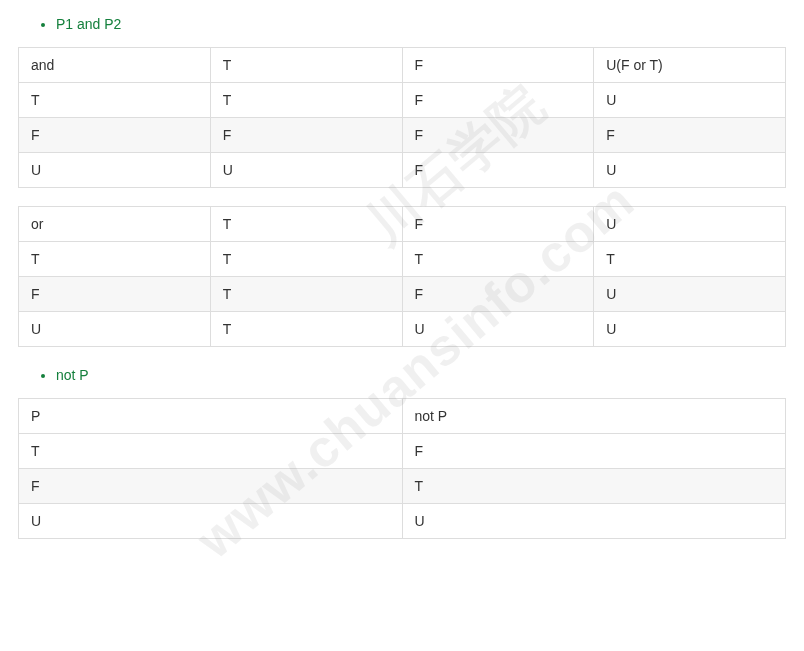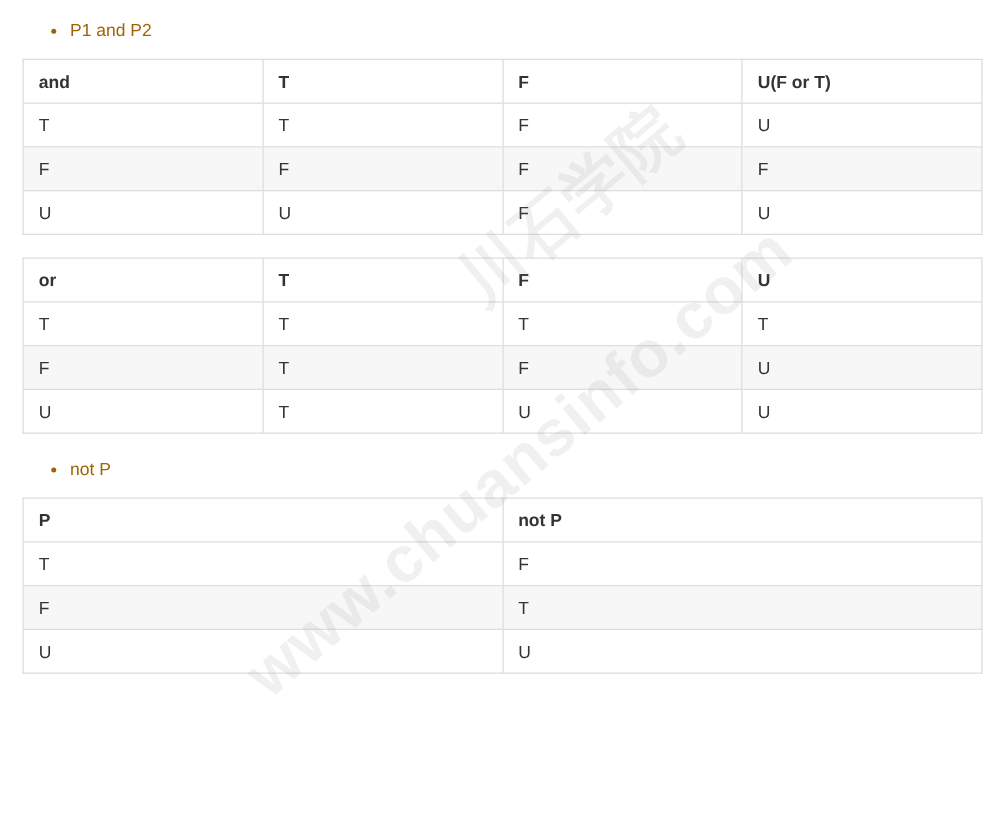--- a/index.html
+++ b/index.html
@@ -16,39 +16,39 @@
   }
   .page {
     padding: 8px 18px 18px 18px;
   }
   ul.bullet {
     margin: 6px 0 12px 0;
     padding-left: 38px;
   }
   ul.bullet li {
     font-size: 14px;
-    color: #a16207;
+    color: #15803d;
     line-height: 1.5;
   }
   table {
     width: 100%;
     border-collapse: collapse;
     margin: 4px 0 18px 0;
     table-layout: fixed;
   }
   th, td {
     border: 1px solid #ddd;
     padding: 9px 12px;
     text-align: left;
     font-size: 14px;
     color: #333;
     font-weight: 400;
   }
   th {
-    font-weight: 700;
+    font-weight: 400;
     background: #fff;
   }
   tbody tr:nth-child(even) td {
     background: #f7f7f7;
   }
   .watermark {
     position: absolute;
     pointer-events: none;
     opacity: 0.12;
     transform-origin: center center;

